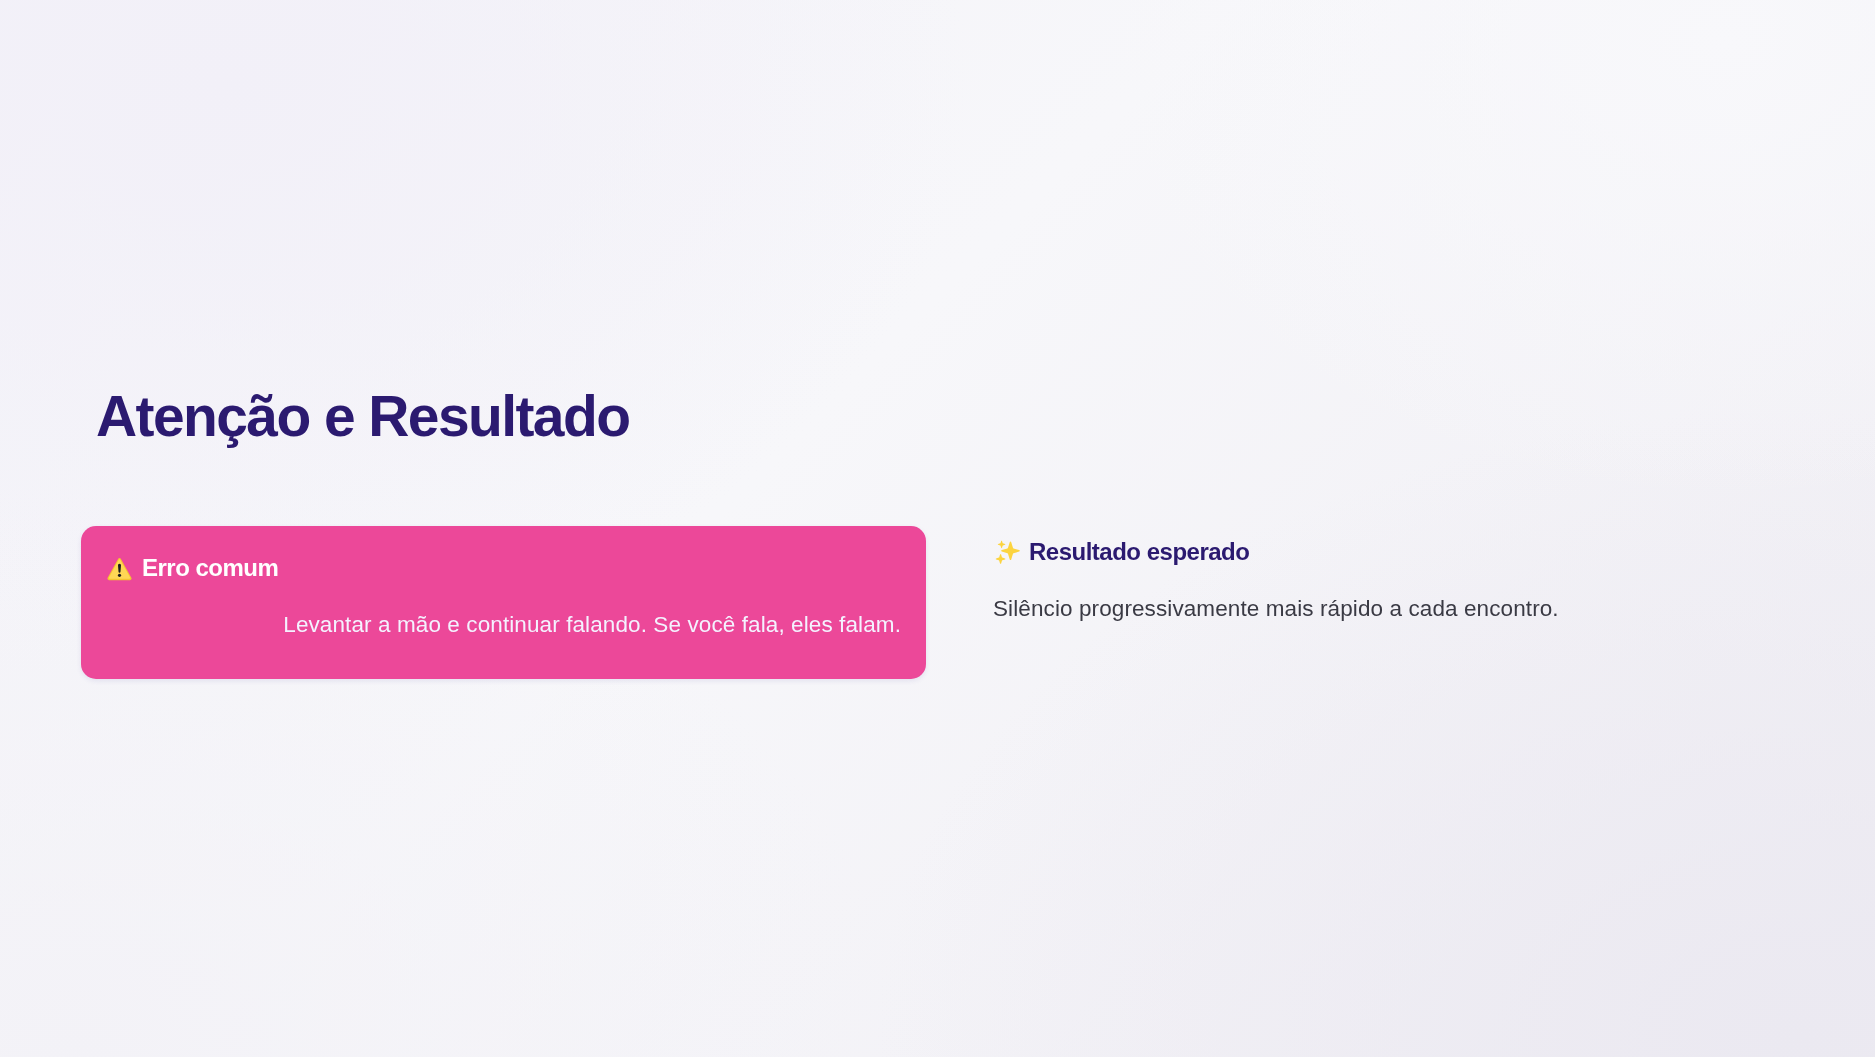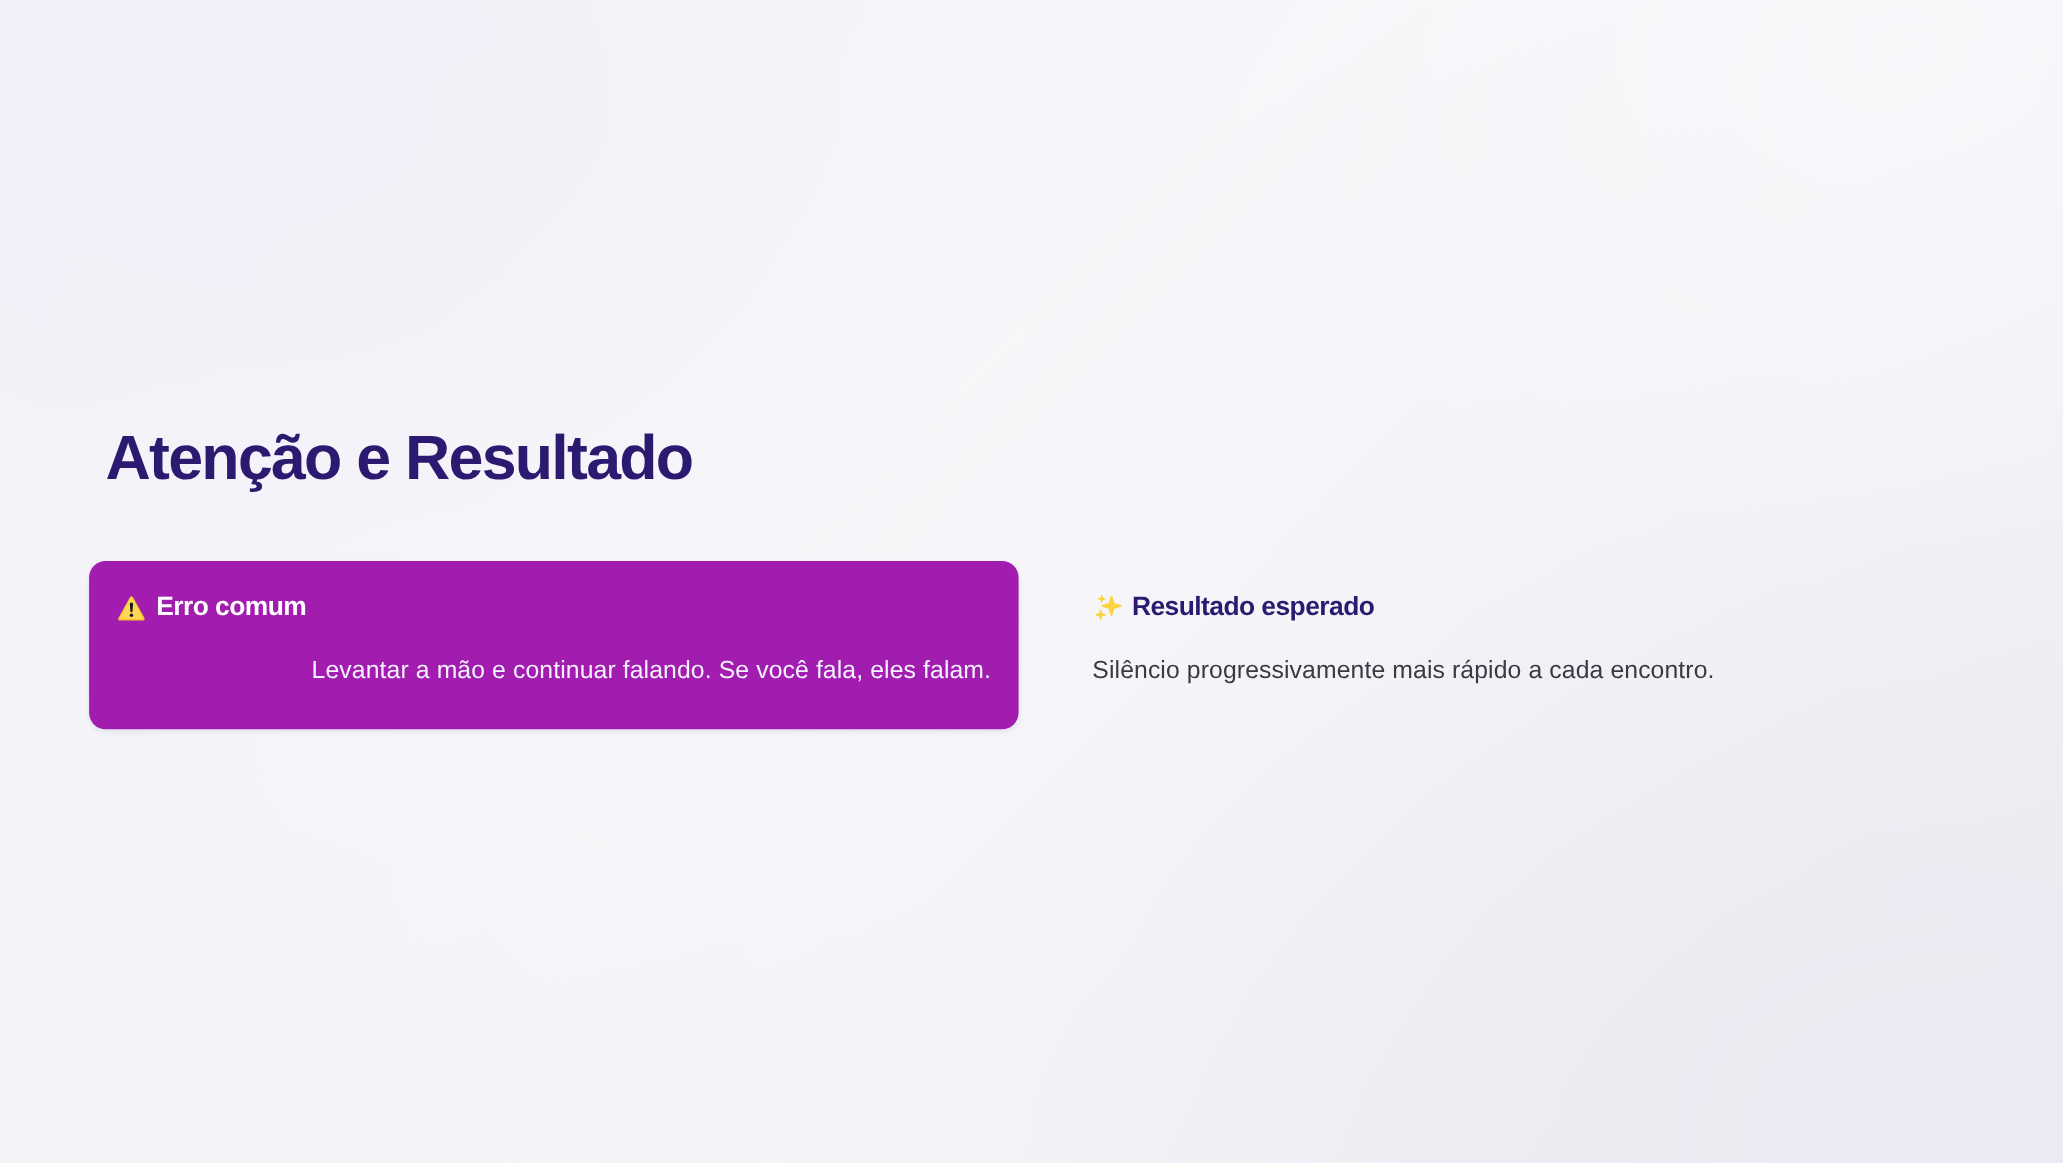--- a/index.html
+++ b/index.html
@@ -53,25 +53,26 @@
     gap: 42px;
   }
 
   .col {
     width: 845px;
     flex: 0 0 845px;
   }
 
   
   .card-error {
-    background: #a21caf;
+    background: #ec4899;
     border-radius: 15px;
     padding: 28px 25px 30px 25px;
     box-shadow: 0 2px 5px rgba(70, 55, 160, 0.10);
     min-height: 153px;
+    margin-top: 16px;
   }
 
   .card-plain {
     background: transparent;
     border-radius: 15px;
     padding: 28px 25px 30px 25px;
     min-height: 153px;
   }
 
   .card-heading {

